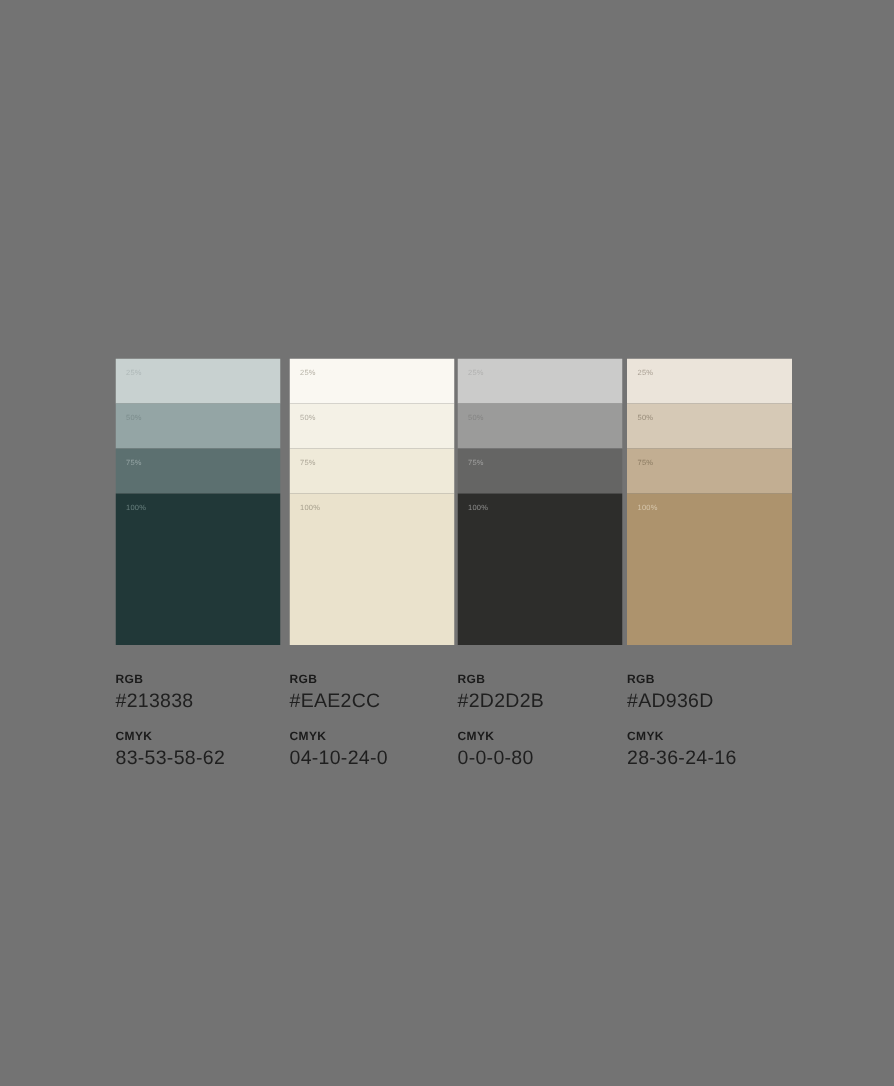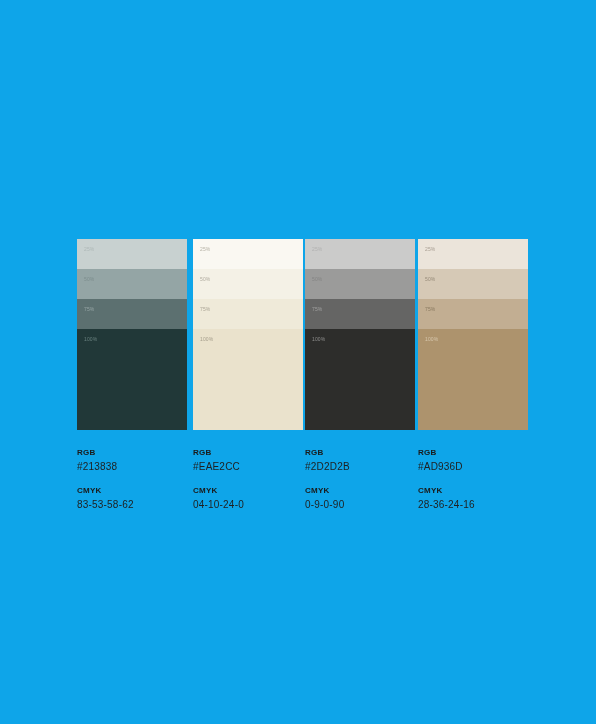--- a/index.html
+++ b/index.html
@@ -13,21 +13,21 @@
     background: #ffffff;
     font-family: "Liberation Sans", sans-serif;
     -webkit-font-smoothing: antialiased;
     overflow: hidden;
   }
 
   .page {
     position: relative;
     width: 596px;
     height: 724px;
-    background: #0ea5e9;
+    background: #737373;
   }
 
   .palette-grid {
     position: absolute;
     left: 77px;
     top: 239px;
     width: 452px;
     display: flex;
     gap: 0;
   }
@@ -88,21 +88,21 @@
     font-size: 8px;
     line-height: 11px;
     font-weight: bold;
     color: #1a1a1a;
     letter-spacing: 0.25px;
     margin-bottom: 3px;
     font-family: "Liberation Sans", sans-serif;
   }
 
   .meta-value {
-    font-size: 10px;
+    font-size: 13px;
     line-height: 11px;
     font-weight: normal;
     color: #1f1f1f;
     letter-spacing: 0.2px;
     font-family: "Liberation Sans", sans-serif;
   }
 </style>
 </head>
 <body style="background: rgb(255, 255, 255);">
 
@@ -179,21 +179,21 @@
           <span class="tint-label" style="color: rgb(142, 142, 141);">100%</span>
         </div>
       </div>
       <div class="swatch-meta">
         <div class="meta-group">
           <div class="meta-title">RGB</div>
           <div class="meta-value">#2D2D2B</div>
         </div>
         <div class="meta-group">
           <div class="meta-title">CMYK</div>
-          <div class="meta-value">0-9-0-90</div>
+          <div class="meta-value">0-0-0-80</div>
         </div>
       </div>
     </div>
 
     <div class="swatch-column col-3">
       <div class="swatch-stack">
         <div class="tint-band t25" style="background-color: rgb(235, 228, 218);">
           <span class="tint-label" style="color: rgb(168, 158, 146);">25%</span>
         </div>
         <div class="tint-band t50" style="background-color: rgb(214, 201, 182);">

